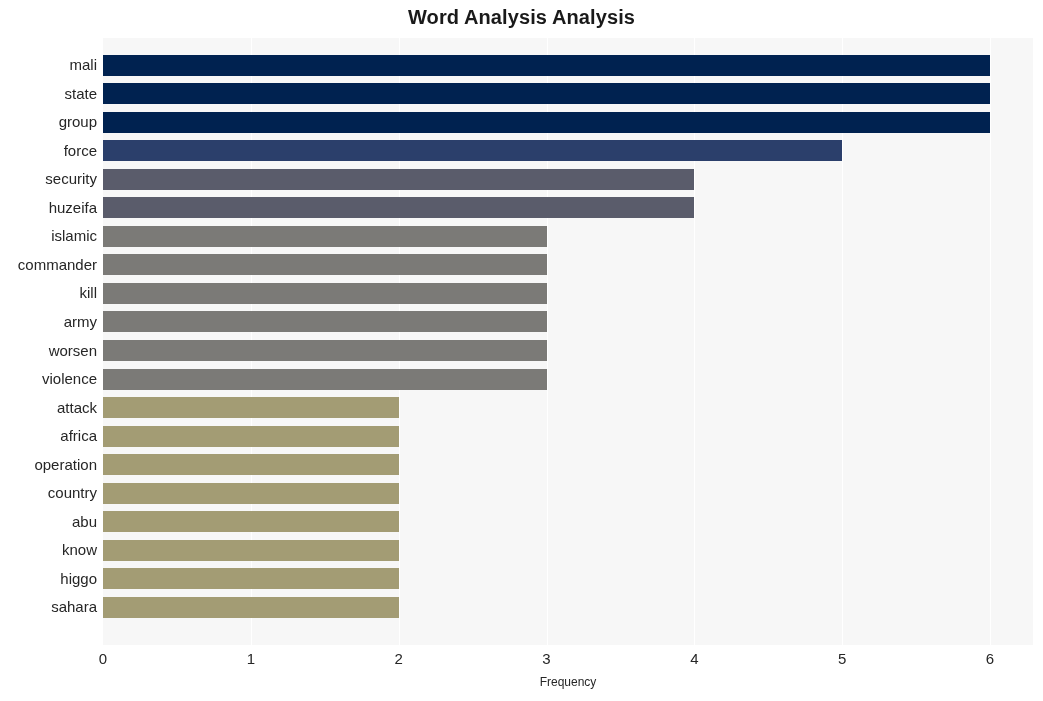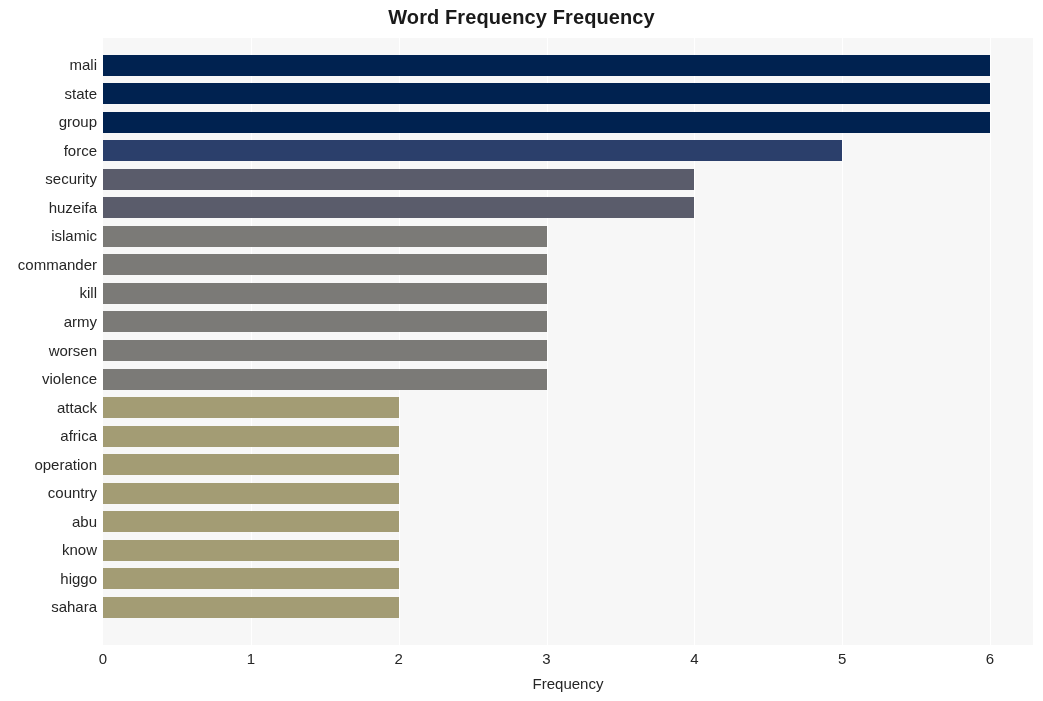--- a/index.html
+++ b/index.html
@@ -83,30 +83,30 @@
     font-size: 15px;
     color: #262626;
   }
 
   #xaxis-title {
     position: absolute;
     left: 103px;
     top: 675px;
     width: 930px;
     text-align: center;
-    font-size: 15px;
+    font-size: 12px;
     color: #262626;
   }
 </style>
 </head>
 <body>
 
 <div id="chart-root">
 
-  <div id="chart-title">Word Frequency Frequency</div>
+  <div id="chart-title">Word Analysis Analysis</div>
 
   <div id="plot-area">
       <div class="vgridline" style="left: 147.833px;"></div>
       <div class="vgridline" style="left: 295.667px;"></div>
       <div class="vgridline" style="left: 443.5px;"></div>
       <div class="vgridline" style="left: 591.333px;"></div>
       <div class="vgridline" style="left: 739.167px;"></div>
       <div class="vgridline" style="left: 887px;"></div>
       <div class="bar" title="mali: 6" style="width: 887px; top: 16.5px; background: rgb(0, 34, 80);"></div>
       <div class="bar" title="state: 6" style="width: 887px; top: 45.05px; background: rgb(0, 34, 80);"></div>

